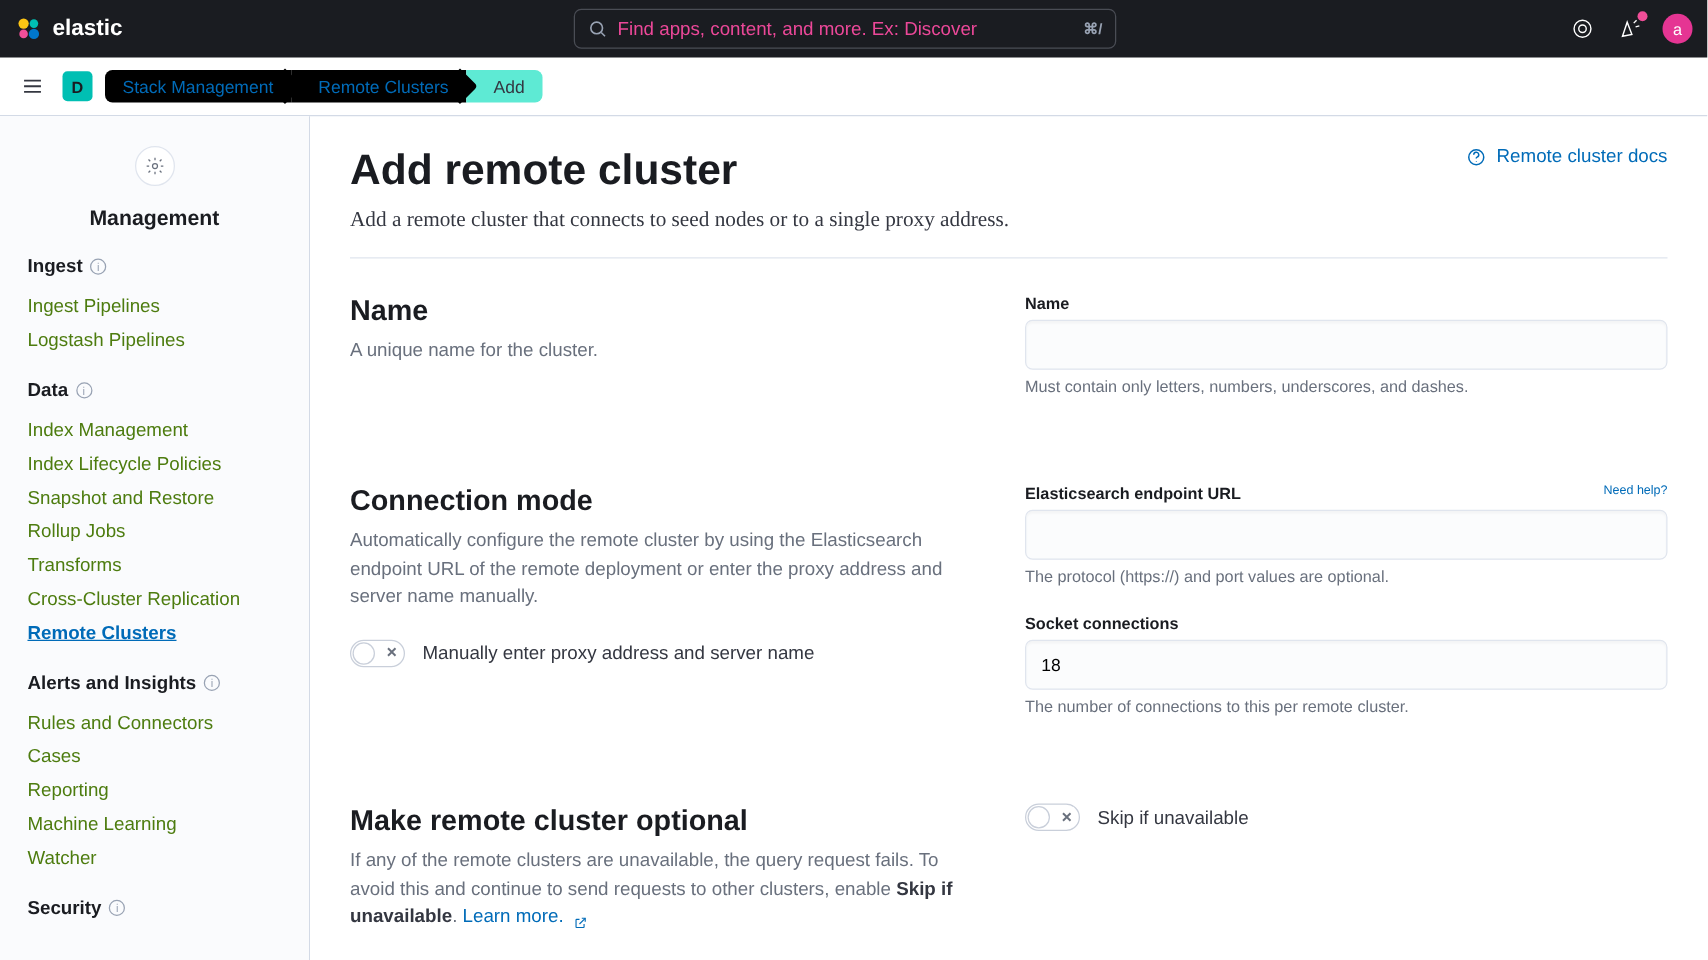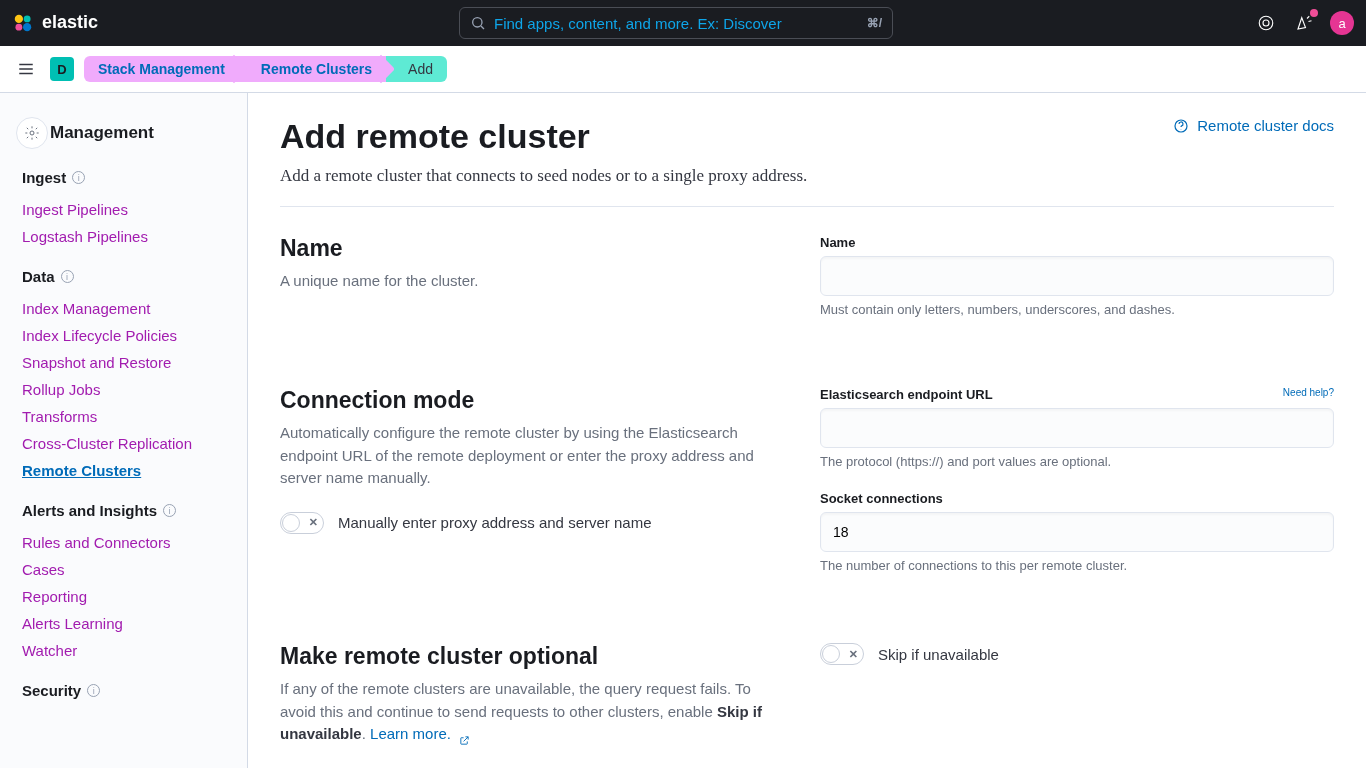--- a/index.html
+++ b/index.html
@@ -6,56 +6,56 @@
 body { font-family: -apple-system, BlinkMacSystemFont, "Segoe UI", Helvetica, Arial, sans-serif; font-size: 14px; color: #1a1c21; background: #fff; }
 
 
 .top-header { background: #1a1c21; height: 46px; display: flex; align-items: center; padding: 0 12px; }
 .logo-area { display: flex; align-items: flex-start; gap: 8px; }
 .logo-svg { width: 22px; height: 22px; }
 .logo-text { color: #fff; font-size: 18px; font-weight: 600; }
 .search-wrap { flex: 1; display: flex; justify-content: center; }
 .search-box { width: 434px; height: 32px; border: 1px solid #4a4d55; border-radius: 6px; display: flex; align-items: center; padding: 0 10px; gap: 8px; }
 .search-icon-svg { width: 16px; height: 16px; stroke: #98a2b3; fill: none; }
-.search-placeholder { color: #0ea5e9; flex: 1; font-size: 15px; }
+.search-placeholder { color: #ec4899; flex: 1; font-size: 15px; }
 .search-shortcut { color: #98a2b3; font-size: 12px; font-weight: 600; }
 .header-right { display: flex; align-items: center; gap: 14px; }
 .header-icon-btn { width: 24px; height: 24px; display: flex; align-items: center; justify-content: center; cursor: pointer; position: relative; }
 .header-icon-btn svg { width: 18px; height: 18px; stroke: #fff; fill: none; }
 .badge-dot { position: absolute; top: -2px; right: -2px; width: 8px; height: 8px; background: #f04e98; border-radius: 50%; }
 .avatar { width: 24px; height: 24px; border-radius: 50%; background: #e53593; color: #fff; font-size: 13px; display: flex; align-items: center; justify-content: center; font-weight: 500; }
 
 
 .sub-header { height: 47px; border-bottom: 1px solid #d3dae6; display: flex; align-items: center; padding: 0 12px; gap: 10px; }
 .menu-toggle { width: 28px; height: 28px; display: flex; align-items: center; justify-content: center; cursor: pointer; }
 .menu-toggle svg { width: 18px; height: 18px; }
 .space-badge { width: 24px; height: 24px; border-radius: 4px; background: #00bfb3; color: #1a1c21; font-weight: 700; font-size: 13px; display: flex; align-items: center; justify-content: center; }
 .breadcrumbs { display: flex; align-items: center; }
 .crumb { position: relative; display: inline-flex; align-items: center; height: 26px; padding: 0 14px 0 22px; font-size: 14px; }
 .crumb.first { padding-left: 14px; border-top-left-radius: 6px; border-bottom-left-radius: 6px; }
-.crumb-link { background: #f0abfc; color: #006bb8; cursor: pointer; font-weight: bold; }
+.crumb-link { background: #000000; color: #006bb8; cursor: pointer; }
 .crumb-last { background: #5eead4; color: #343741; border-top-right-radius: 6px; border-bottom-right-radius: 6px; }
 .crumb::after { content: ''; position: absolute; right: -5px; top: 3px; width: 20px; height: 20px; transform: rotate(45deg); background: inherit; z-index: 1; border-top-right-radius: 3px; }
 .crumb-last::after { display: none; }
 .crumb span { position: relative; z-index: 2; }
 
 
 .body { display: flex; height: calc(100vh - 93px); }
 .sidebar { width: 248px; border-right: 1px solid #d3dae6; background: #fafbfd; overflow-y: auto; padding: 16px 0; }
 .main { flex: 1; overflow-y: auto; padding: 24px 32px; }
 
 
-.side-header { display: flex; align-items: center; gap: 2px; padding: 8px 16px 20px 16px; }
+.side-header { display: flex; align-items: center; gap: 16px; padding: 8px 16px 20px 16px; flex-direction: column; }
 .side-header-icon { width: 32px; height: 32px; border: 1px solid #e0e5ee; background:#fff; border-radius: 50%; display: flex; align-items: center; justify-content: center; }
 .side-header-icon svg { width: 16px; height: 16px; stroke: #69707d; fill: none; }
 .side-header-title { font-size: 17px; font-weight: 700; }
 .side-group { padding: 0 16px 18px 22px; }
 .side-group-title { font-weight: 700; font-size: 15px; margin-bottom: 10px; display: flex; align-items: center; gap: 6px; }
 .info-icon { width: 13px; height: 13px; border: 1.2px solid #98a2b3; border-radius: 50%; display: inline-flex; align-items: center; justify-content: center; font-size: 9px; color: #98a2b3; font-weight: 400; }
-.side-item { font-size: 15px; padding: 5px 0; cursor: pointer; color: #a21caf; }
+.side-item { font-size: 15px; padding: 5px 0; cursor: pointer; color: #4d7c0f; }
 .side-item.active { color: #006bb8; font-weight: 700; text-decoration: underline; }
 
 
 .page-header { display: flex; justify-content: space-between; align-items: flex-start; margin-bottom: 10px; }
 .page-title { font-size: 34px; font-weight: 700; }
 .doc-link { color: #006bb8; font-size: 15px; font-weight: 500; display: flex; align-items: center; gap: 8px; cursor: pointer; justify-content: space-between; }
 .doc-link svg { width: 16px; height: 16px; stroke: #006bb8; fill: none; }
 .page-desc { font-size: 17px; color: #343741; margin-bottom: 20px; font-family: Liberation Serif, serif; }
 .hr { border: none; border-top: 1px solid #e0e5ee; margin: 0 0 28px 0; }
 
@@ -176,21 +176,21 @@
           <div class="side-item">Rollup Jobs</div>
           <div class="side-item">Transforms</div>
           <div class="side-item">Cross-Cluster Replication</div>
           <div class="side-item active">Remote Clusters</div>
         </div>
         <div class="side-group">
           <div class="side-group-title">Alerts and Insights<span class="info-icon">i</span></div>
           <div class="side-item">Rules and Connectors</div>
           <div class="side-item">Cases</div>
           <div class="side-item">Reporting</div>
-          <div class="side-item">Alerts Learning</div>
+          <div class="side-item">Machine Learning</div>
           <div class="side-item">Watcher</div>
         </div>
         <div class="side-group">
           <div class="side-group-title">Security<span class="info-icon">i</span></div>
         </div>
       </div>
   </div>
 
   <div class="main">
     <div class="page-header">

